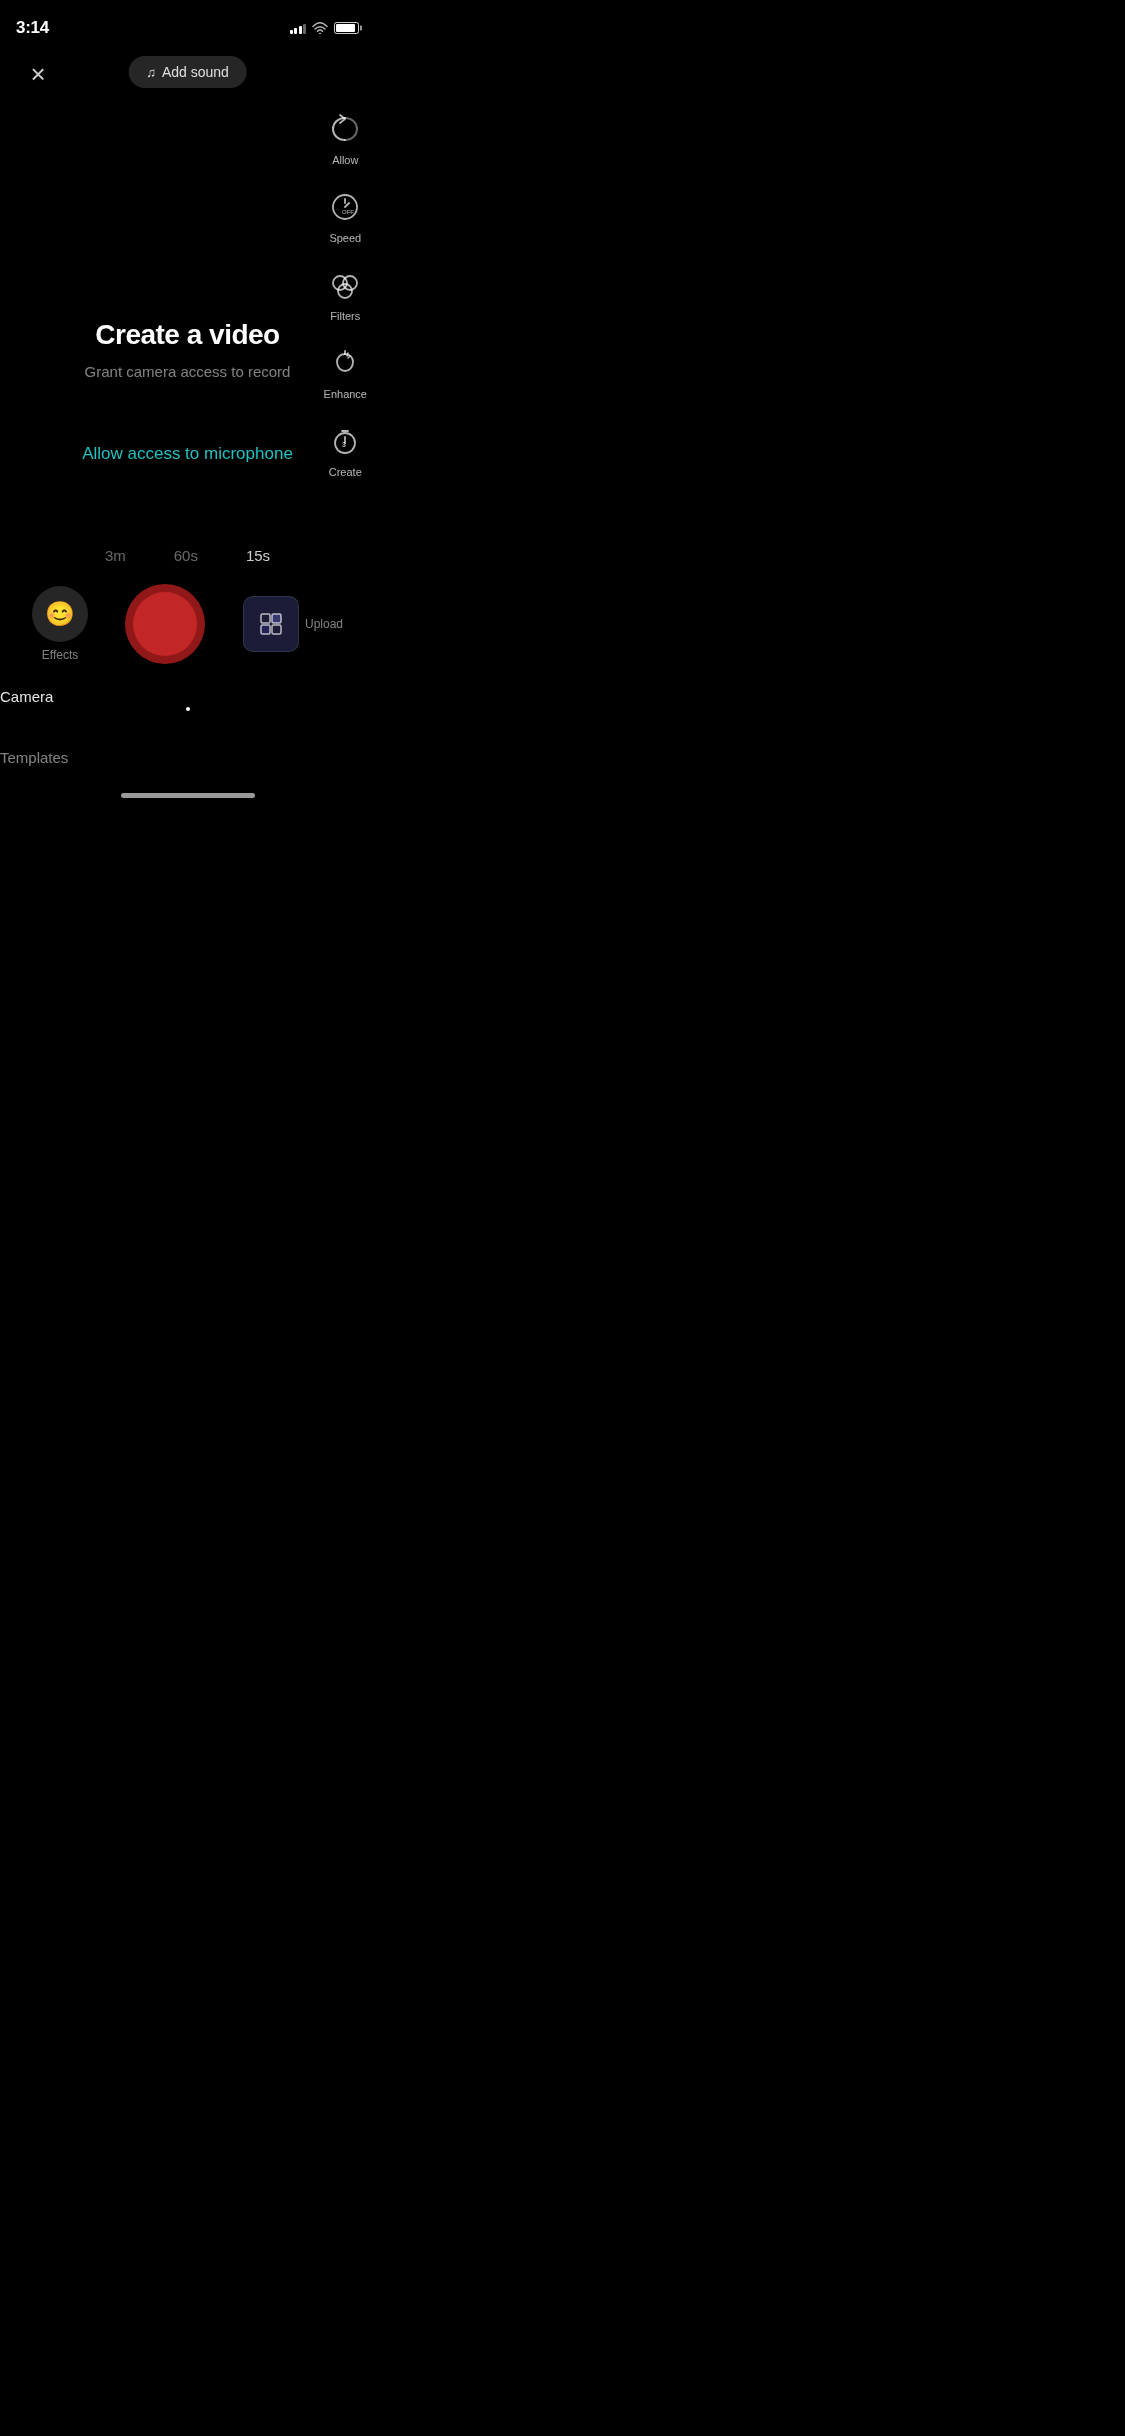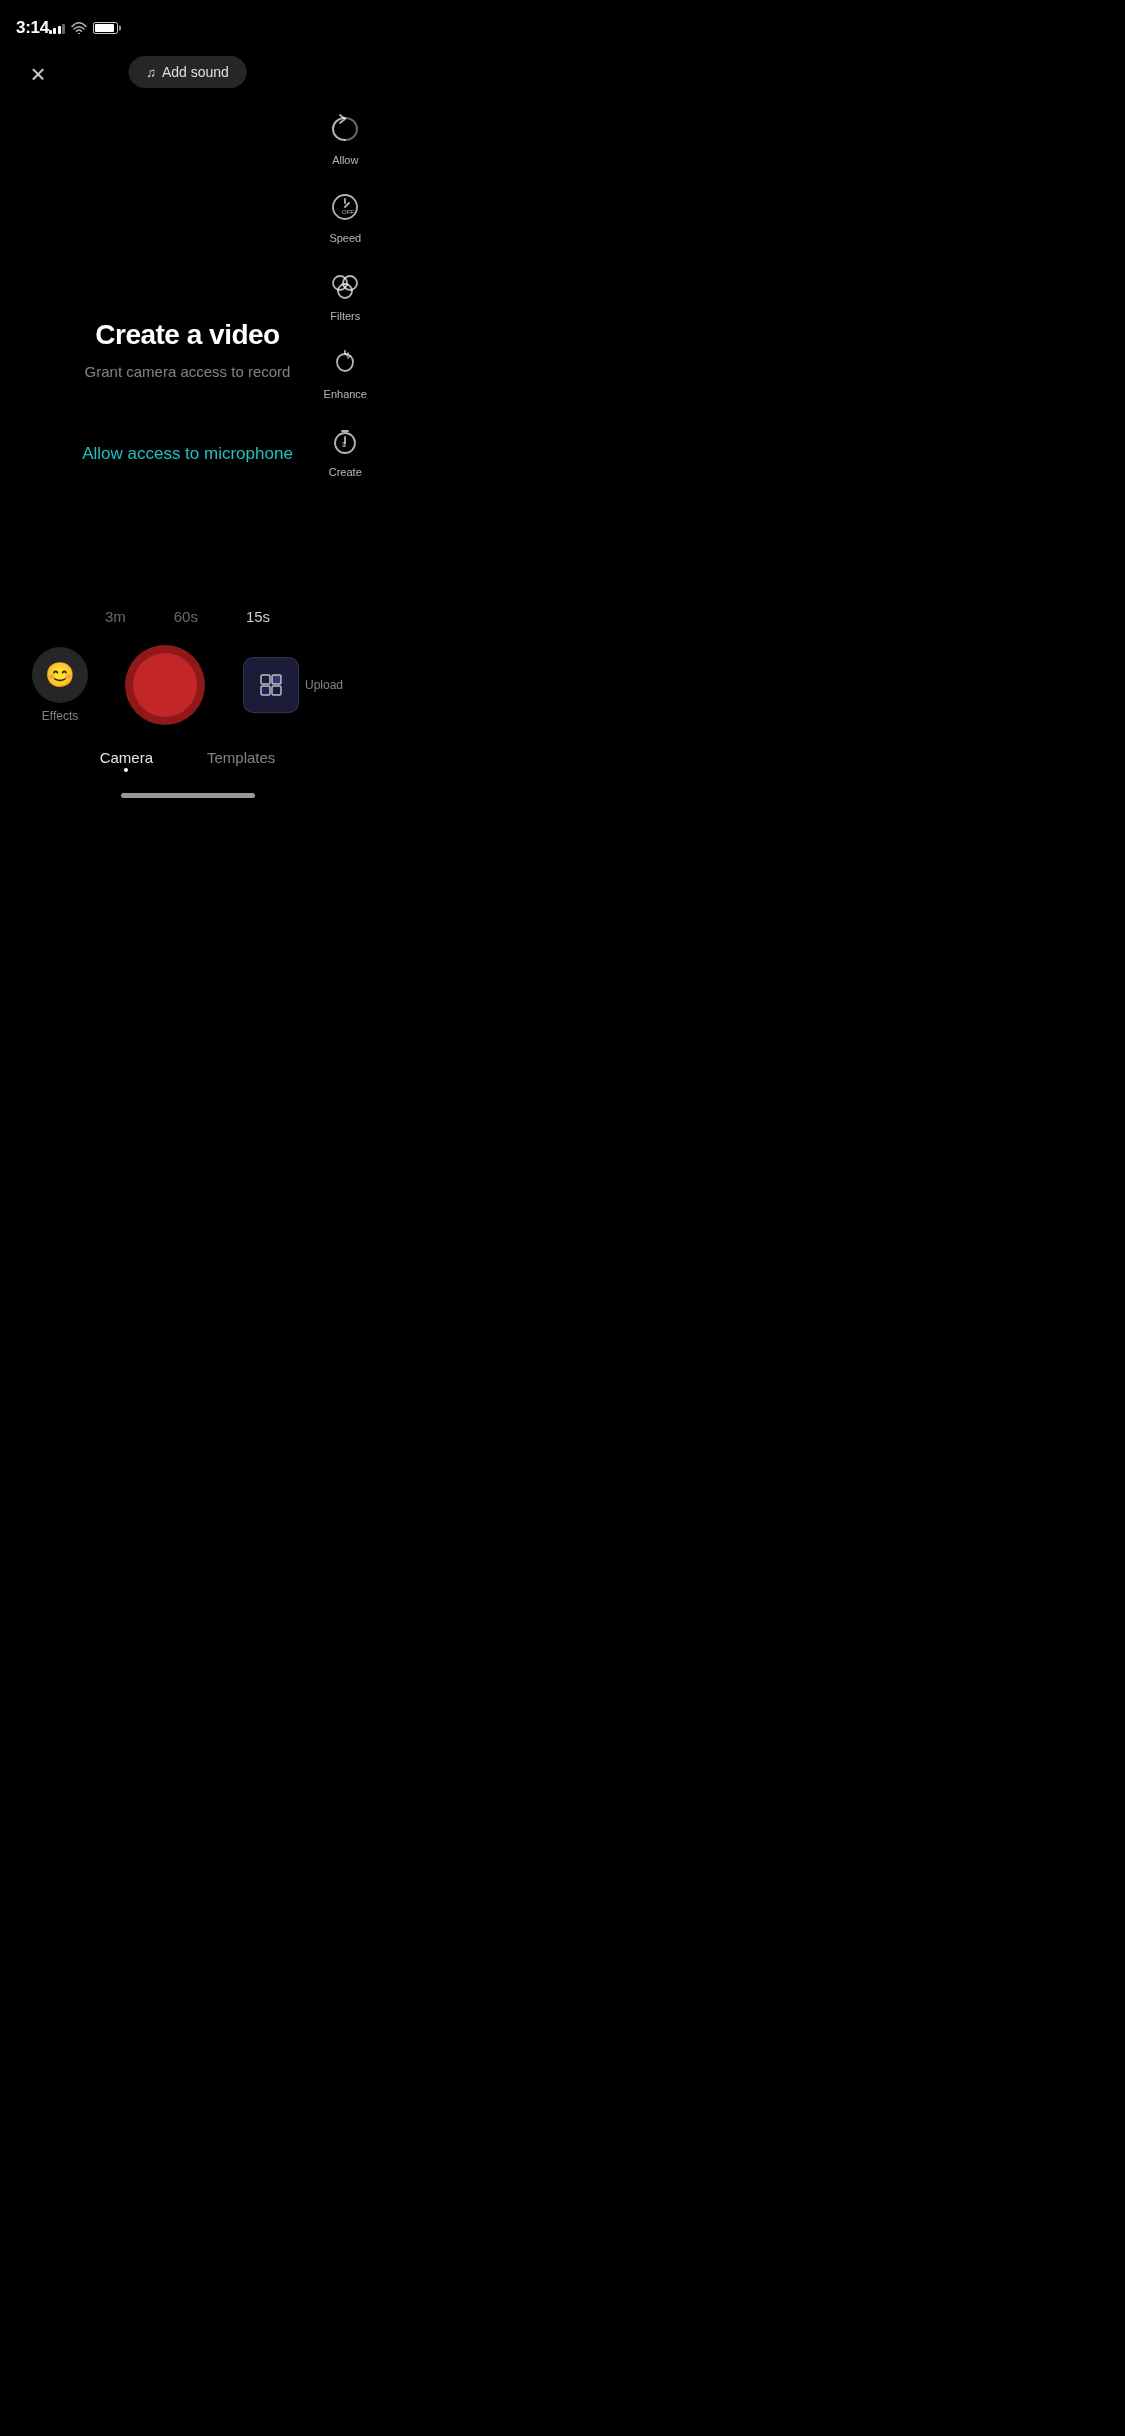--- a/index.html
+++ b/index.html
@@ -17,21 +17,21 @@
 
     
     .status-bar {
       position: absolute;
       top: 0;
       left: 0;
       right: 0;
       height: 44px;
       display: flex;
       align-items: center;
-      justify-content: flex-start;
+      justify-content: space-between;
       padding: 12px 16px 0;
       z-index: 100;
     }
 
     .status-time {
       font-size: 17px;
       font-weight: 600;
       color: #fff;
       letter-spacing: -0.3px;
     }
@@ -320,22 +320,23 @@
 
     .upload-label {
       font-size: 12px;
       color: rgba(255,255,255,0.5);
     }
 
     
     .bottom-nav {
       display: flex;
       justify-content: center;
-      gap: 54px;
+      gap: 36px;
       padding-bottom: 8px;
+      flex-direction: column;
     }
 
     .nav-tab {
       font-size: 15px;
       color: rgba(255,255,255,0.5);
       cursor: pointer;
       padding: 4px 0;
       position: relative;
     }
 

